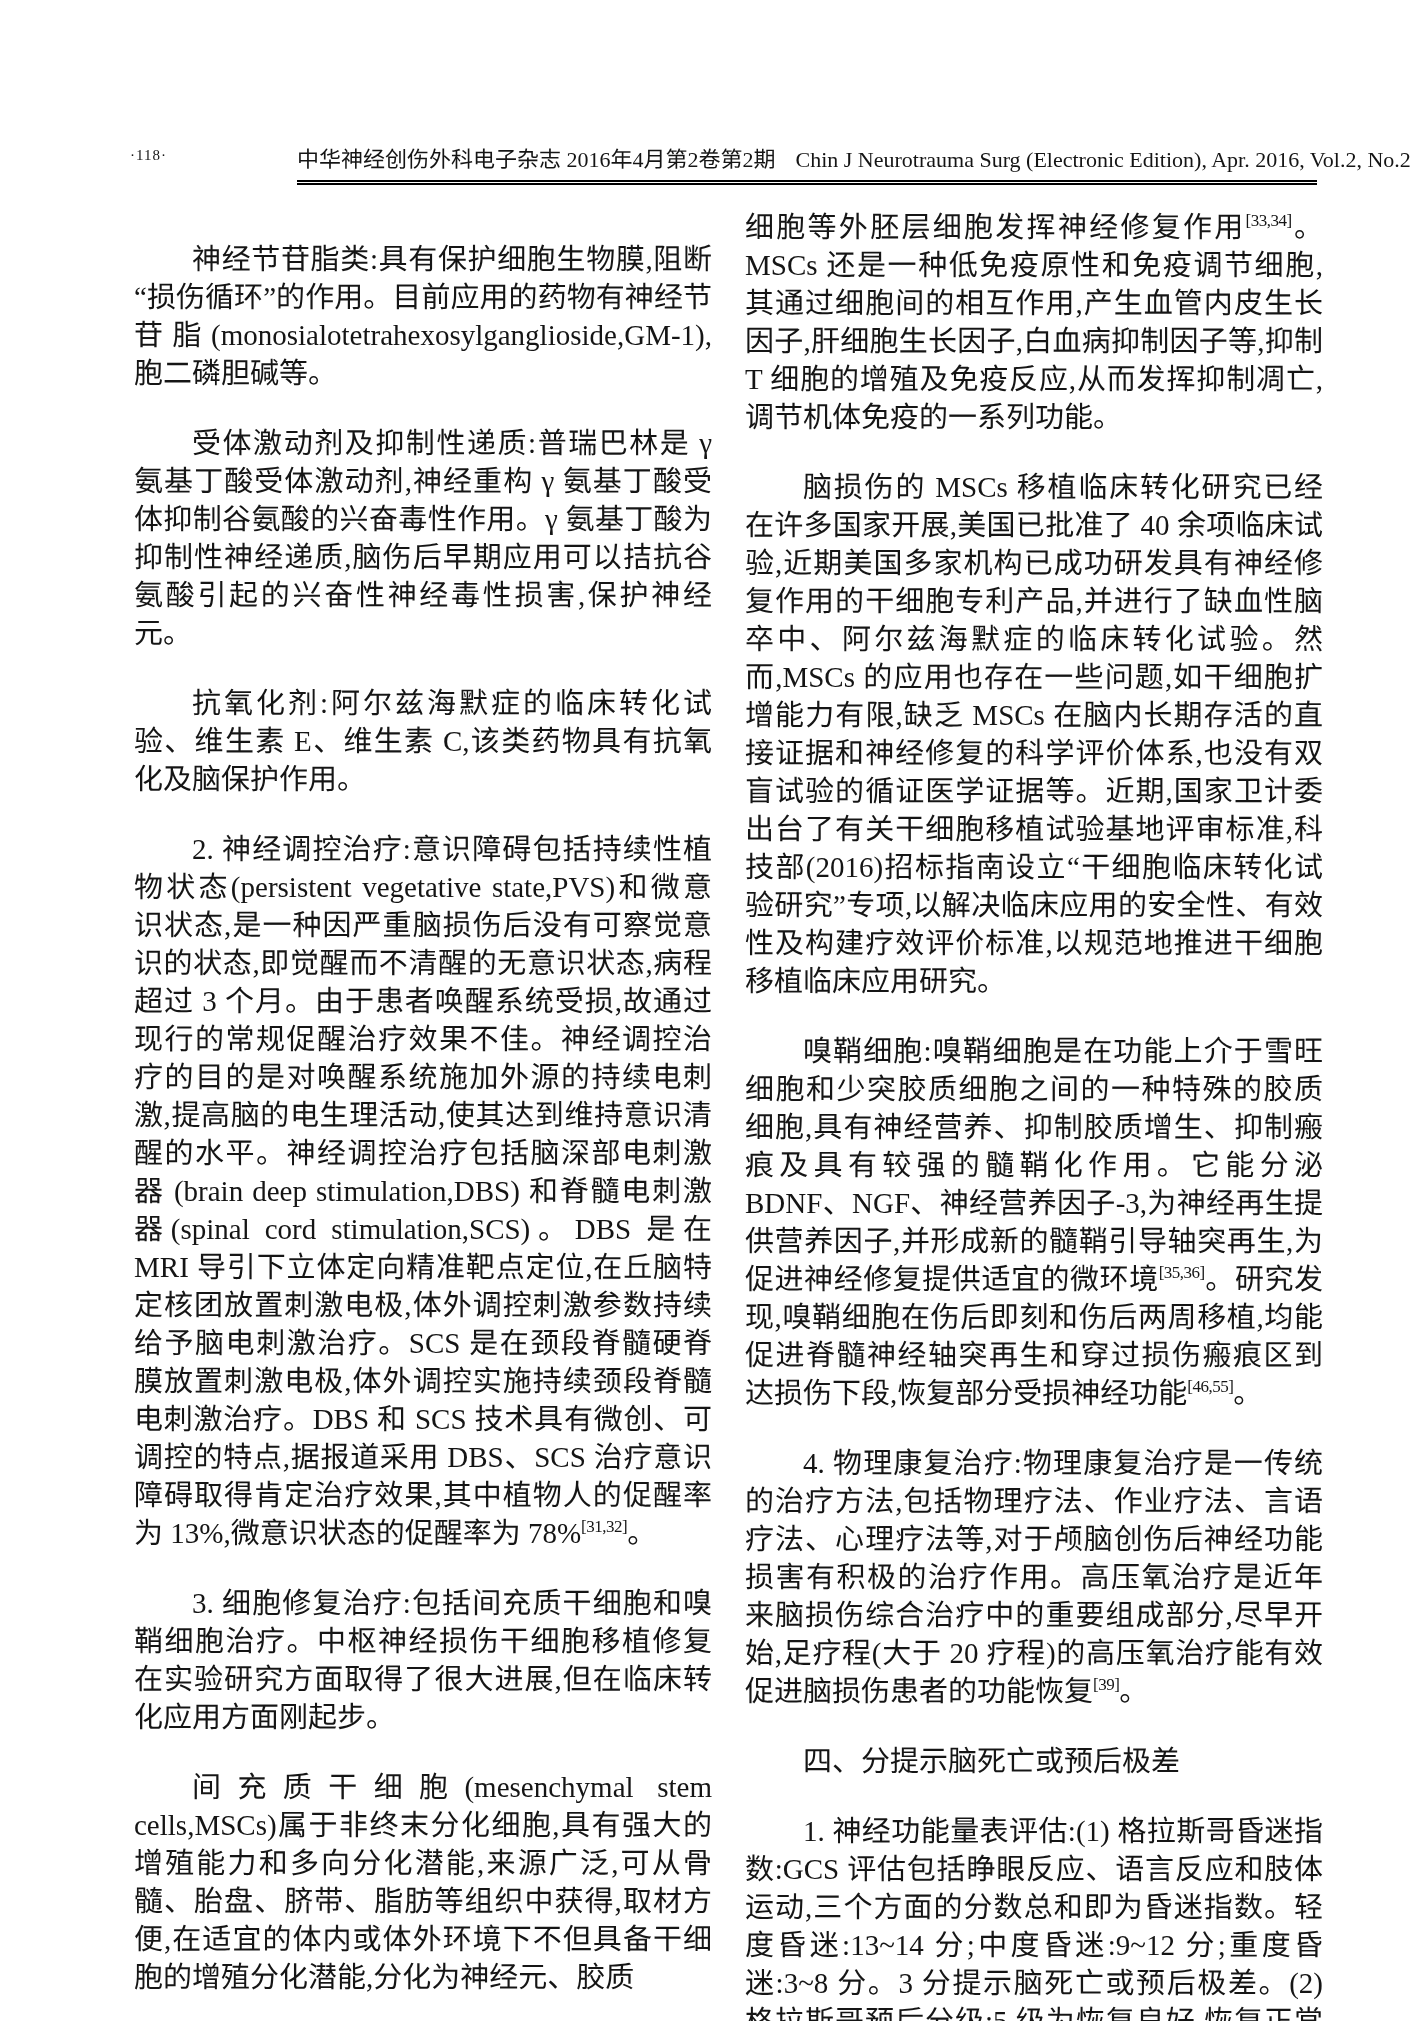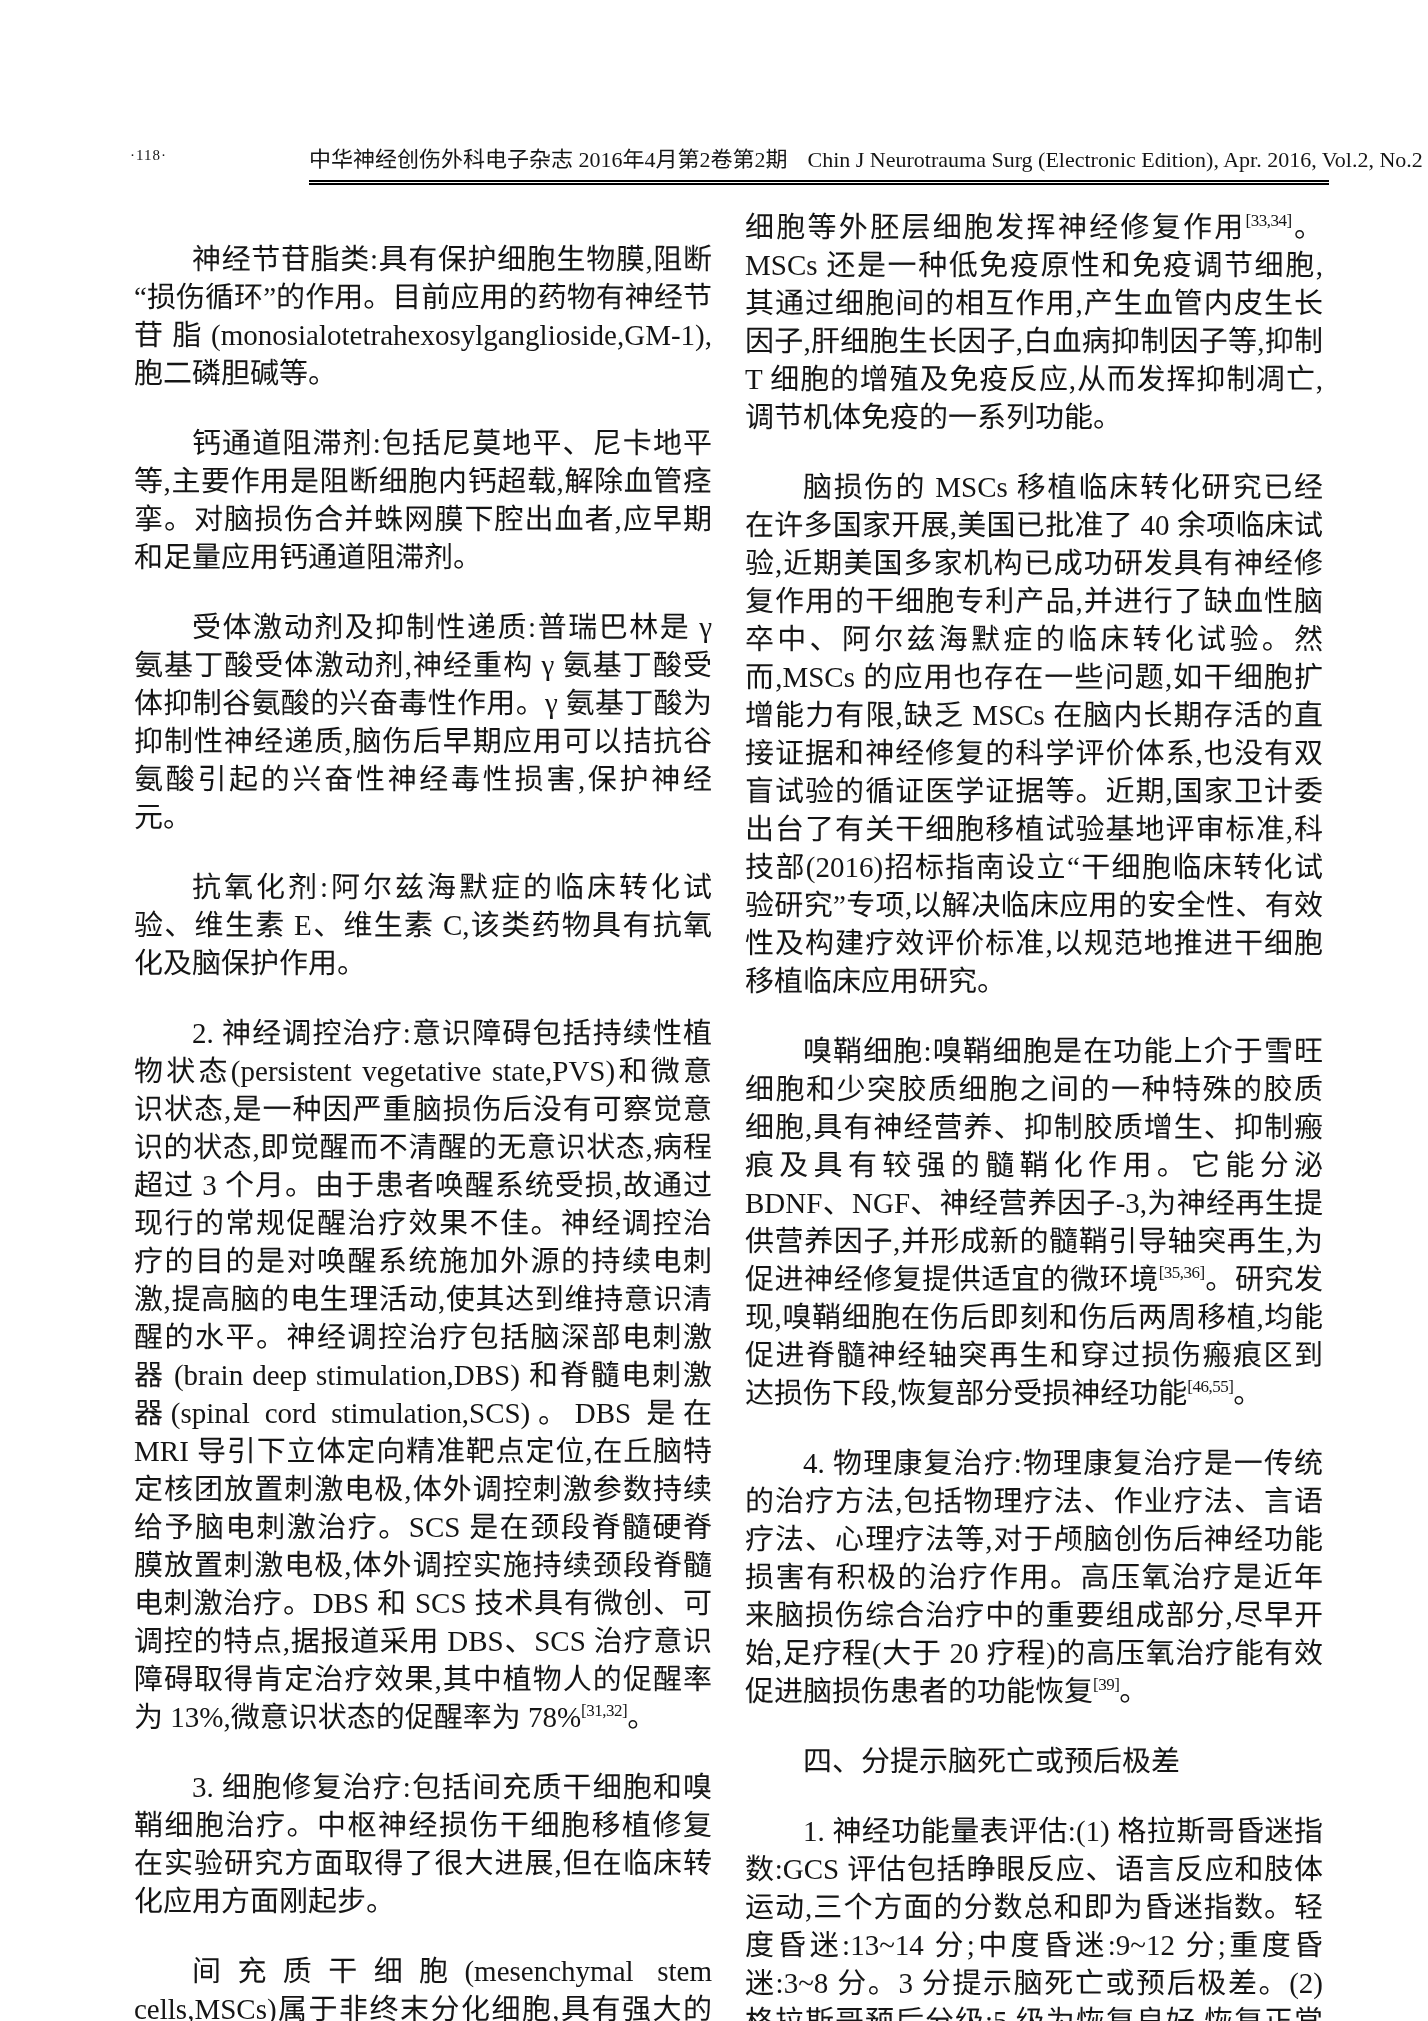--- a/index.html
+++ b/index.html
@@ -13,21 +13,21 @@
   }
   .page-number {
     position: absolute;
     top: 147px; left: 130px;
     font-size: 15px;
     letter-spacing: 1px;
     white-space: nowrap;
   }
   .header-block {
     position: absolute;
-    top: 141px; left: 309px;
+    top: 141px; left: 297px;
     width: 1020px;
     text-align: right;
     padding-bottom: 7px;
     border-bottom: 5px double #000;
     font-size: 22px;
     white-space: nowrap;
   }
   .header-title-cn { margin-right: 20px; }
   .column {
     position: absolute;
@@ -52,21 +52,20 @@
 <body>
 
 <div class="page-number">·118·</div>
 
 <div class="header-block">
   <span class="header-title-cn">中华神经创伤外科电子杂志 2016年4月第2卷第2期</span><span class="header-title-en">Chin J Neurotrauma Surg (Electronic Edition), Apr. 2016, Vol.2, No.2</span>
 </div>
 
 <div class="column col-left">
     <p class="indent">神经节苷脂类:具有保护细胞生物膜,阻断“损伤循环”的作用。目前应用的药物有神经节苷脂(monosialotetrahexosylganglioside,GM-1),胞二磷胆碱等。</p>
-    <p class="indent">钙通道阻滞剂:包括尼莫地平、尼卡地平等,主要作用是阻断细胞内钙超载,解除血管痉挛。对脑损伤合并蛛网膜下腔出血者,应早期和足量应用钙通道阻滞剂。</p>
     <p class="indent">受体激动剂及抑制性递质:普瑞巴林是 γ 氨基丁酸受体激动剂,神经重构 γ 氨基丁酸受体抑制谷氨酸的兴奋毒性作用。γ 氨基丁酸为抑制性神经递质,脑伤后早期应用可以拮抗谷氨酸引起的兴奋性神经毒性损害,保护神经元。</p>
     <p class="indent">抗氧化剂:阿尔兹海默症的临床转化试验、维生素 E、维生素 C,该类药物具有抗氧化及脑保护作用。</p>
     <p class="indent">2. 神经调控治疗:意识障碍包括持续性植物状态(persistent vegetative state,PVS)和微意识状态,是一种因严重脑损伤后没有可察觉意识的状态,即觉醒而不清醒的无意识状态,病程超过 3 个月。由于患者唤醒系统受损,故通过现行的常规促醒治疗效果不佳。神经调控治疗的目的是对唤醒系统施加外源的持续电刺激,提高脑的电生理活动,使其达到维持意识清醒的水平。神经调控治疗包括脑深部电刺激器 (brain deep stimulation,DBS) 和脊髓电刺激器(spinal cord stimulation,SCS)。DBS 是在 MRI 导引下立体定向精准靶点定位,在丘脑特定核团放置刺激电极,体外调控刺激参数持续给予脑电刺激治疗。SCS 是在颈段脊髓硬脊膜放置刺激电极,体外调控实施持续颈段脊髓电刺激治疗。DBS 和 SCS 技术具有微创、可调控的特点,据报道采用 DBS、SCS 治疗意识障碍取得肯定治疗效果,其中植物人的促醒率为 13%,微意识状态的促醒率为 78%<sup class="cite">[31,32]</sup>。</p>
     <p class="indent">3. 细胞修复治疗:包括间充质干细胞和嗅鞘细胞治疗。中枢神经损伤干细胞移植修复在实验研究方面取得了很大进展,但在临床转化应用方面刚起步。</p>
     <p class="indent">间充质干细胞(mesenchymal stem cells,MSCs)属于非终末分化细胞,具有强大的增殖能力和多向分化潜能,来源广泛,可从骨髓、胎盘、脐带、脂肪等组织中获得,取材方便,在适宜的体内或体外环境下不但具备干细胞的增殖分化潜能,分化为神经元、胶质</p>
   </div>
 
 <div class="column col-right">
     <p>细胞等外胚层细胞发挥神经修复作用<sup class="cite">[33,34]</sup>。MSCs 还是一种低免疫原性和免疫调节细胞,其通过细胞间的相互作用,产生血管内皮生长因子,肝细胞生长因子,白血病抑制因子等,抑制 T 细胞的增殖及免疫反应,从而发挥抑制凋亡,调节机体免疫的一系列功能。</p>
     <p class="indent">脑损伤的 MSCs 移植临床转化研究已经在许多国家开展,美国已批准了 40 余项临床试验,近期美国多家机构已成功研发具有神经修复作用的干细胞专利产品,并进行了缺血性脑卒中、阿尔兹海默症的临床转化试验。然而,MSCs 的应用也存在一些问题,如干细胞扩增能力有限,缺乏 MSCs 在脑内长期存活的直接证据和神经修复的科学评价体系,也没有双盲试验的循证医学证据等。近期,国家卫计委出台了有关干细胞移植试验基地评审标准,科技部(2016)招标指南设立“干细胞临床转化试验研究”专项,以解决临床应用的安全性、有效性及构建疗效评价标准,以规范地推进干细胞移植临床应用研究。</p>

